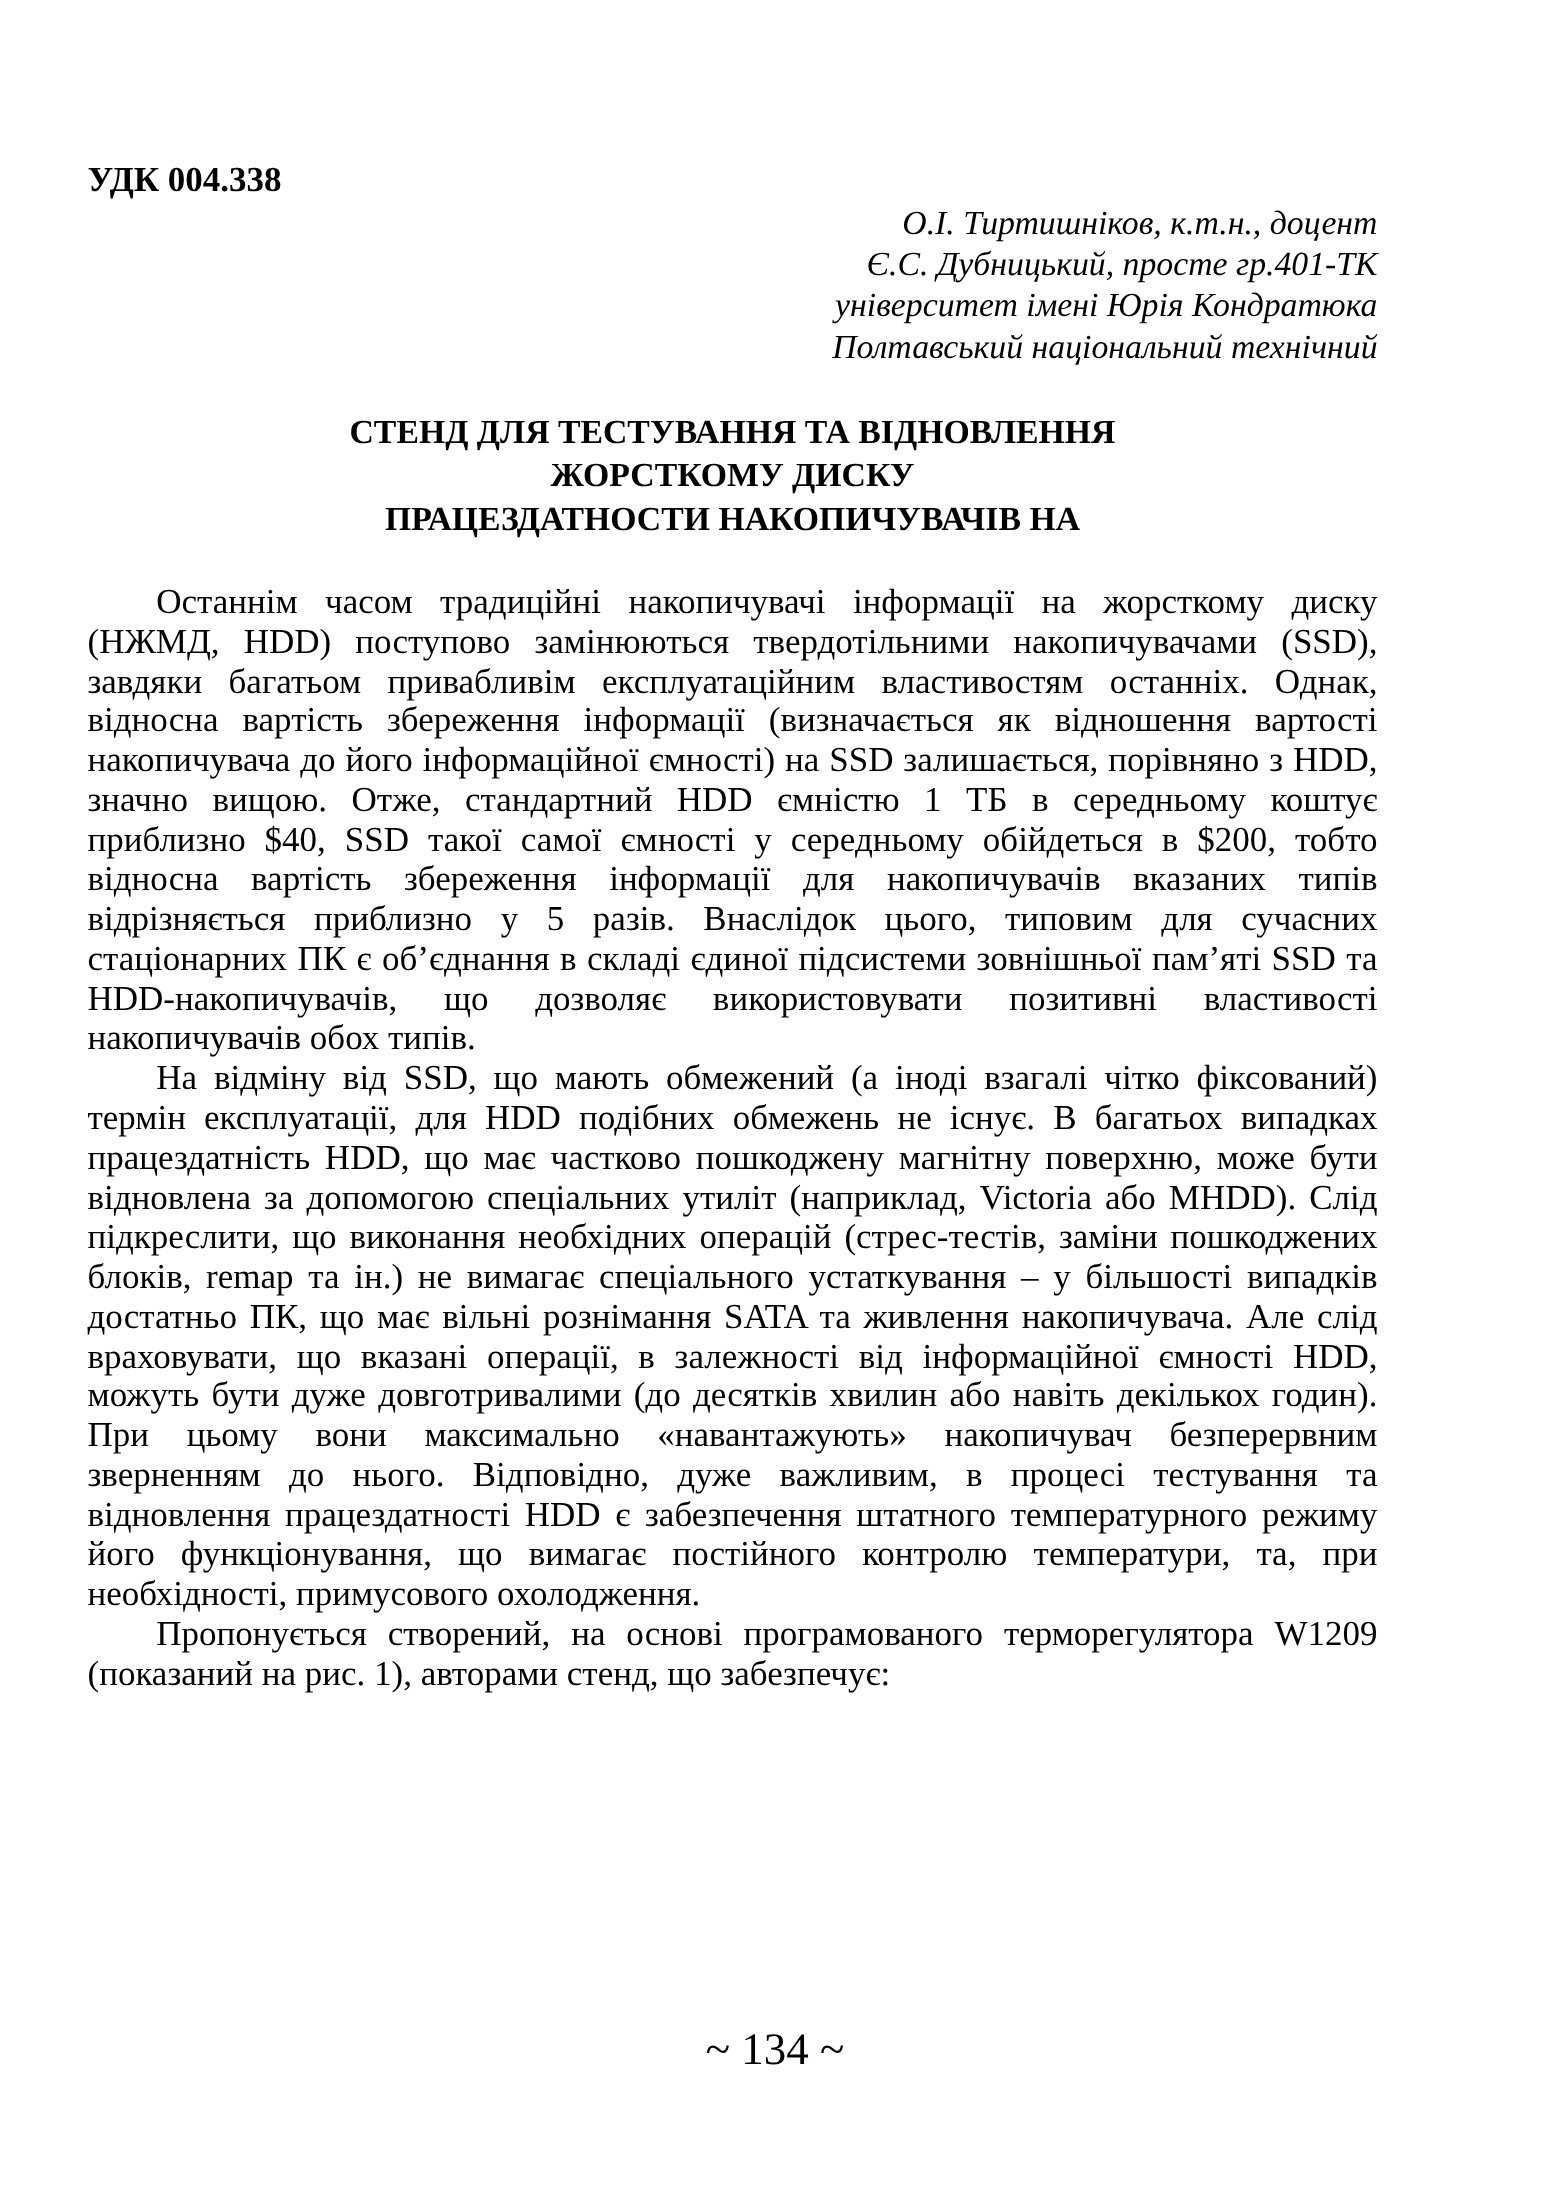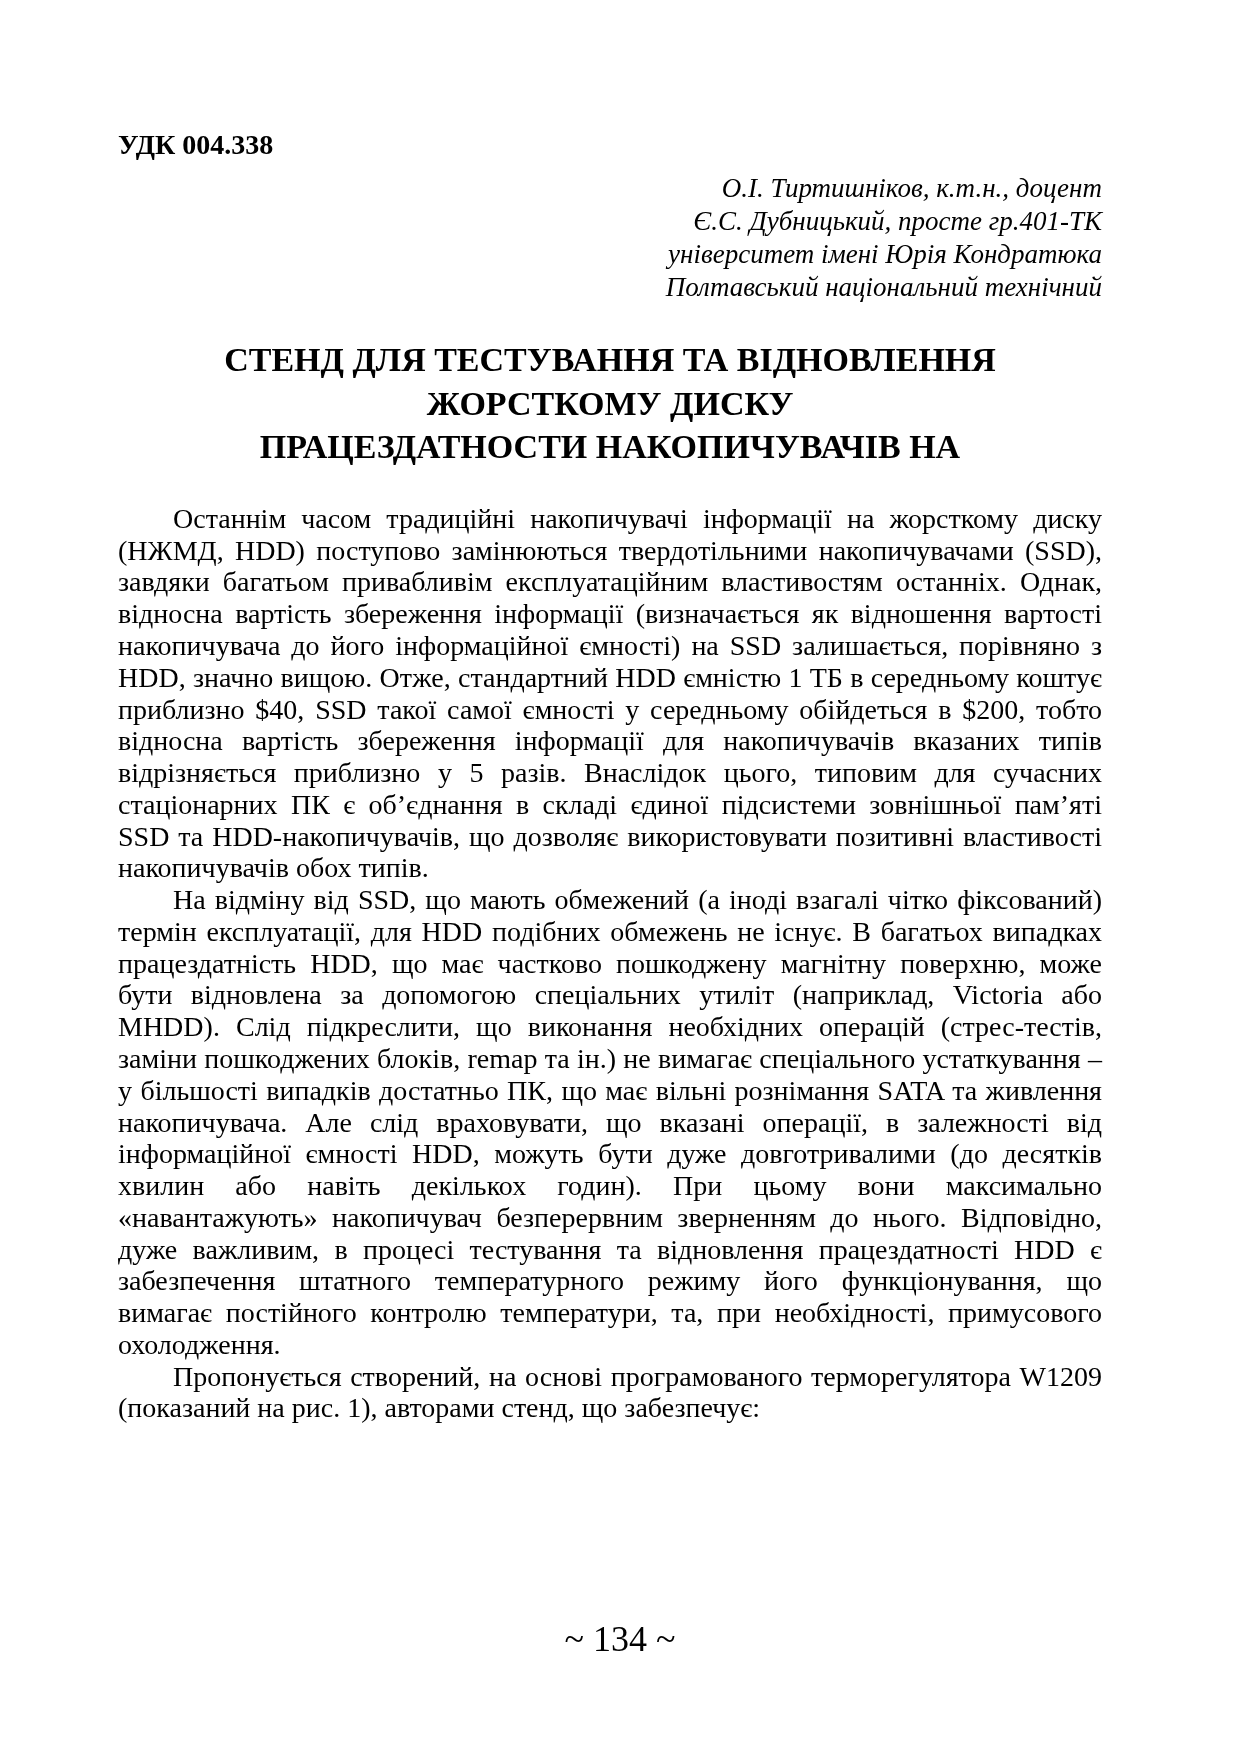--- a/index.html
+++ b/index.html
@@ -9,42 +9,41 @@
   }
   .page {
     position: relative;
     width: 1240px;
     height: 1754px;
     margin: 0 auto;
     background: #ffffff;
     color: #000000;
     font-family: "Liberation Serif", serif;
     box-sizing: border-box;
-    padding: 128px 138px 0 118px;
+    padding: 128px 138px 0 70px;
     overflow: hidden;
   }
   .udc {
     font-weight: bold;
     font-size: 28px;
     line-height: 1.2;
   }
   .authors {
-    margin-top: 10px;
     text-align: right;
     font-style: italic;
     font-size: 27px;
     line-height: 1.23;
   }
   .authors div {
     white-space: nowrap;
   }
   h1.title {
     margin: 34px 0 34px 0;
     text-align: center;
-    font-size: 34px;
+    font-size: 27px;
     font-weight: bold;
     line-height: 1.28;
   }
   p.body-par {
     margin: 0;
     font-size: 28px;
     line-height: 1.135;
     text-align: justify;
     text-indent: 55px;
     text-justify: inter-word;

